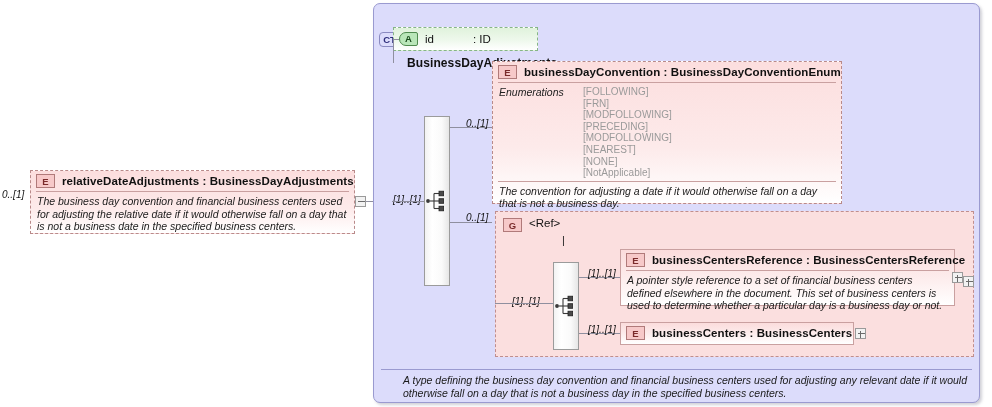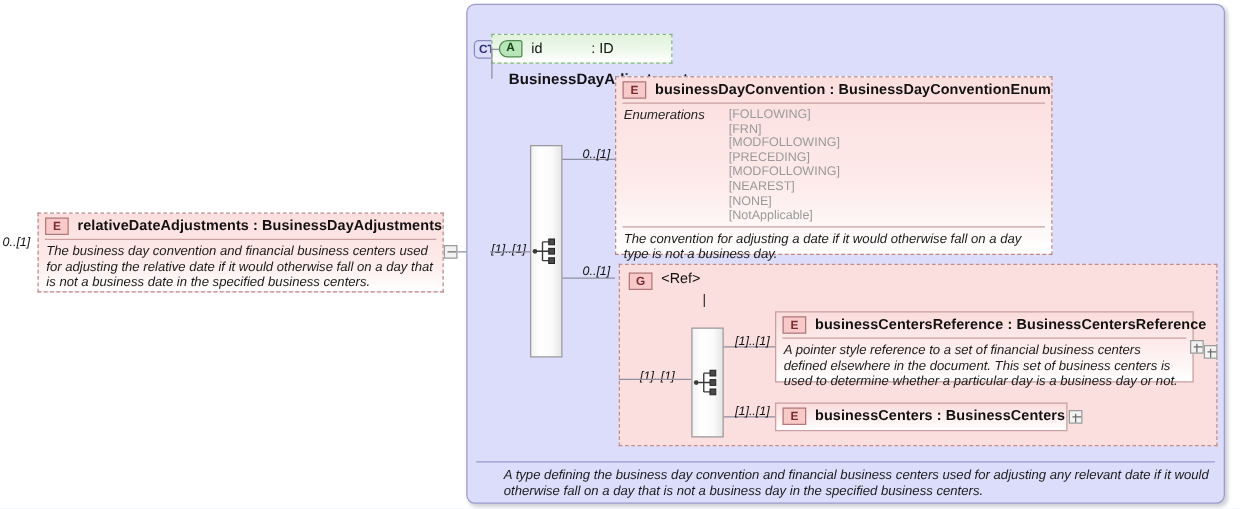--- a/index.html
+++ b/index.html
@@ -157,21 +157,21 @@
         <div>[FRN]</div>
         <div>[MODFOLLOWING]</div>
         <div>[PRECEDING]</div>
         <div>[MODFOLLOWING]</div>
         <div>[NEAREST]</div>
         <div>[NONE]</div>
         <div>[NotApplicable]</div>
       </div>
     </div>
     <div class="sep"></div>
-    <div class="doc">The convention for adjusting a date if it would otherwise fall on a day type is not a business day.</div>
+    <div class="doc">The convention for adjusting a date if it would otherwise fall on a day that is not a business day.</div>
   </div>
 
   <div class="box gbox" style="left:495px;top:211px;width:479px;height:146px;">
     <div class="hdr" style="padding:5px 6px 0 7px;align-items:flex-start;">
       <span class="badge badge-g" style="margin-top:1px;">G</span>
       <span class="reflbl">&lt;Ref&gt;</span>
     </div>
     <div style="position:absolute;left:66px;top:22px;font-size:11px;color:#222;">|</div>
   </div>
 

